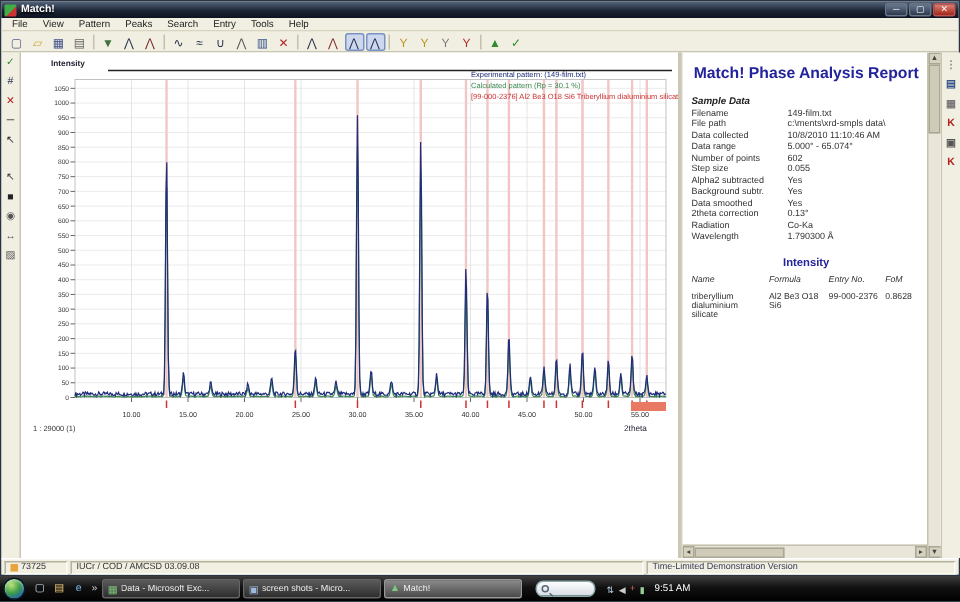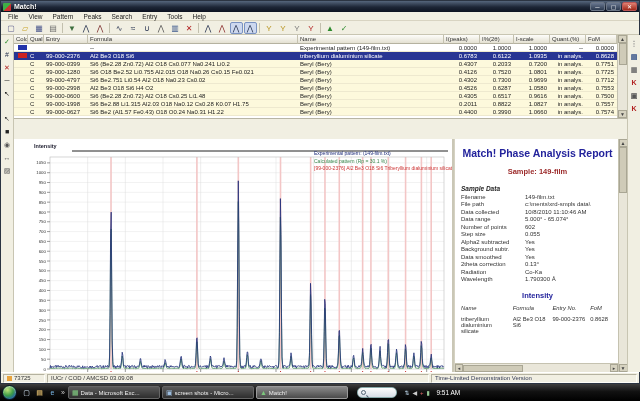--- a/index.html
+++ b/index.html
@@ -20,21 +20,21 @@
   .ticon.pressed{background:#cdd8ef;border-color:#7a92c2;}
   .tsep{width:1px;height:10px;background:#c3c0ae;margin:0 2px;}
   
   .appbody{flex:1;display:flex;min-height:0;}
   .leftstrip{width:14px;background:#f1efe2;border-right:1px solid #c8c5b2;display:flex;flex-direction:column;}
   .leftgroup{display:flex;flex-direction:column;align-items:center;}
   .leftgroup.lower{margin-top:12px;}
   .sicon{width:12px;height:11px;font-size:7px;line-height:11px;text-align:center;margin:1px 0;}
   .rightstrip{width:13px;background:#f1efe2;border-left:1px solid #c8c5b2;display:flex;flex-direction:column;align-items:center;padding-top:2px;}
   .rightstrip .sicon{font-size:7px;font-weight:bold;}
-  .centercol{width:613px;display:flex;flex-direction:column;gap:20px;}
+  .centercol{width:613px;display:flex;flex-direction:row;}
   
   .ctable{height:84px;position:relative;background:#fff;border-bottom:1px solid #b8b5a4;overflow:hidden;}
   .thead{display:flex;height:9px;}
   .th{font-size:6px;line-height:9px;padding-left:2px;color:#333;background:linear-gradient(#fdfdfa,#e4e1d2);border-right:1px solid #c5c2b0;border-bottom:1px solid #b5b2a0;overflow:hidden;white-space:nowrap;}
   .trow{display:flex;height:8px;background:#fdf9dc;border-bottom:1px solid #eee9cf;}
   .trow.exp{background:#fff;}
   .trow.sel{background:#283593;border-bottom-color:#283593;}
   .trow.sel .td{color:#fff;}
   .td{font-size:6px;line-height:8px;padding-left:2px;color:#222;overflow:hidden;white-space:nowrap;}
   .td.num{text-align:right;padding-right:3px;padding-left:0;}
@@ -435,21 +435,20 @@
                 <text x="402" y="252" font-size="5.5px" fill="#222233">2theta</text>
                 <text x="300" y="16" font-size="5px" fill="#1f2d7a">Experimental pattern: (149-film.txt)</text>
                 <text x="300" y="23.5" font-size="5px" fill="#3c8a50">Calculated pattern (Rp = 30.1 %)</text>
                 <text x="300" y="31" font-size="5px" fill="#cc3333">[99-000-2376] Al2 Be3 O18 Si6 Triberyllium dialuminium silicate</text>
               </svg>
           </div>
           <div class="splitter"></div>
           <div class="reportpanel">
             <div class="reportcontent">
               <div class="rtitle">Match! Phase Analysis Report</div>
-              <div class="rsample">Sample: 149-film</div>
               <div class="rsection">Sample Data</div>
               <div id="rfields">
                   <div class="rfield">
                     <span class="rlabel">Filename</span>
                     <span class="rvalue">149-film.txt</span>
                   </div>
                   <div class="rfield">
                     <span class="rlabel">File path</span>
                     <span class="rvalue">c:\ments\xrd-smpls data\</span>
                   </div>

